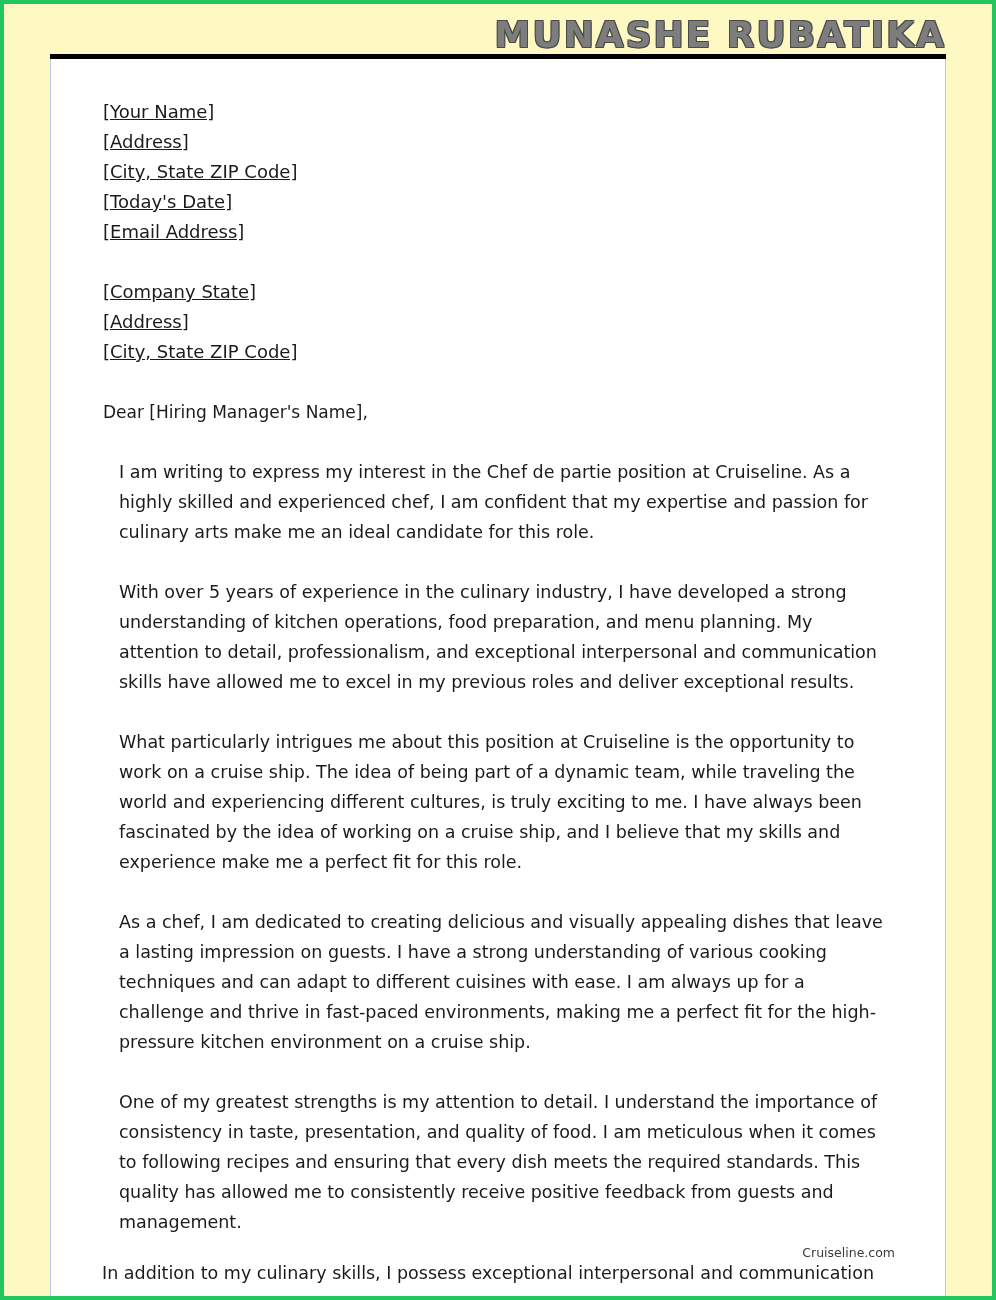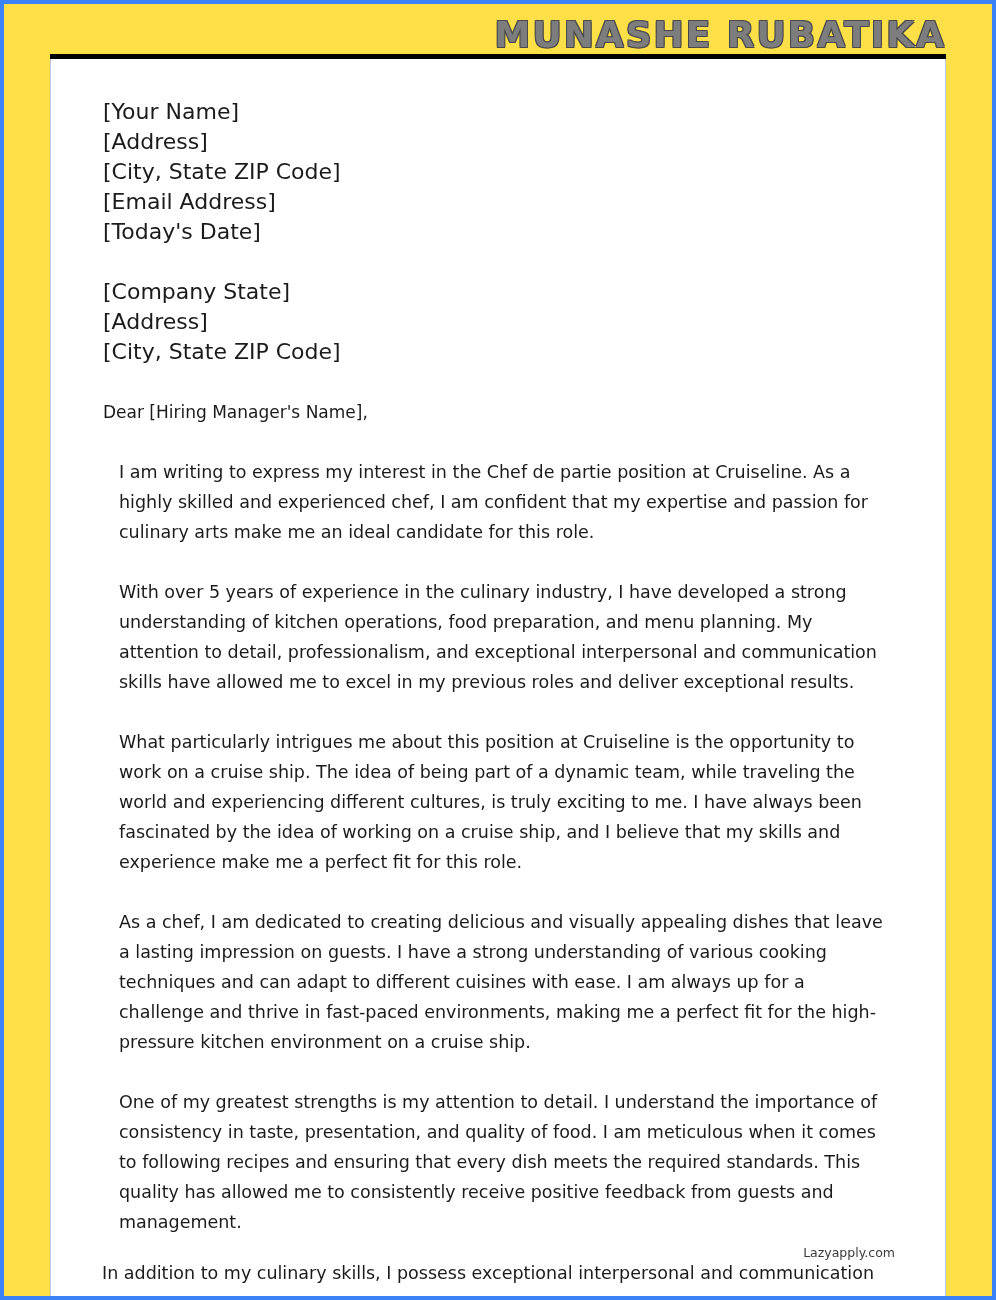--- a/index.html
+++ b/index.html
@@ -11,22 +11,22 @@
     width: 996px;
     height: 1300px;
     background: #ffffff;
     font-family: "DejaVu Sans", sans-serif;
     overflow: hidden;
   }
   .page {
     position: relative;
     width: 996px;
     height: 1300px;
-    background: #fde047;
-    border: 4px solid #3b82f6;
+    background: #fef9c3;
+    border: 4px solid #22c55e;
     overflow: hidden;
     padding-left: 16px;
   }
   .header-name {
     position: absolute;
     top: 10px;
     right: 46px;
     font-family: "DejaVu Sans", sans-serif;
     font-size: 36px;
     font-weight: bold;
@@ -57,23 +57,24 @@
     border-left: 1px solid #b9c8e8;
     border-right: 1px solid #b9c8e8;
     padding: 38px 52px 0 52px;
     overflow: hidden;
   }
   .letter-inner {
     position: relative;
     height: 1210px;
   }
   .addr-line {
-    font-size: 22px;
+    font-size: 18px;
     line-height: 30px;
     color: #1b1b1b;
+    text-decoration: underline;
   }
   .block {
     margin-bottom: 30px;
   }
   .para {
     font-size: 17.5px;
     line-height: 30px;
     color: #1b1b1b;
     margin: 0 0 30px 16px;
     text-align: left;
@@ -111,37 +112,37 @@
   <div class="header-name">MUNASHE RUBATIKA</div>
   <div class="header-rule"></div>
 
   <div class="letter">
     <div class="letter-inner">
 
       <div class="block">
         <div class="addr-line">[Your Name]</div>
         <div class="addr-line">[Address]</div>
         <div class="addr-line">[City, State ZIP Code]</div>
+        <div class="addr-line">[Today's Date]</div>
         <div class="addr-line">[Email Address]</div>
-        <div class="addr-line">[Today's Date]</div>
       </div>
 
       <div class="block">
         <div class="addr-line">[Company State]</div>
         <div class="addr-line">[Address]</div>
         <div class="addr-line">[City, State ZIP Code]</div>
       </div>
 
       <p class="salutation">Dear [Hiring Manager's Name],</p>
 
       <p class="para">I am writing to express my interest in the Chef de partie position at Cruiseline. As a highly skilled and experienced chef, I am confident that my expertise and passion for culinary arts make me an ideal candidate for this role.</p>
       <p class="para">With over 5 years of experience in the culinary industry, I have developed a strong understanding of kitchen operations, food preparation, and menu planning. My attention to detail, professionalism, and exceptional interpersonal and communication skills have allowed me to excel in my previous roles and deliver exceptional results.</p>
       <p class="para">What particularly intrigues me about this position at Cruiseline is the opportunity to work on a cruise ship. The idea of being part of a dynamic team, while traveling the world and experiencing different cultures, is truly exciting to me. I have always been fascinated by the idea of working on a cruise ship, and I believe that my skills and experience make me a perfect fit for this role.</p>
       <p class="para">As a chef, I am dedicated to creating delicious and visually appealing dishes that leave a lasting impression on guests. I have a strong understanding of various cooking techniques and can adapt to different cuisines with ease. I am always up for a challenge and thrive in fast-paced environments, making me a perfect fit for the high-pressure kitchen environment on a cruise ship.</p>
       <p class="para">One of my greatest strengths is my attention to detail. I understand the importance of consistency in taste, presentation, and quality of food. I am meticulous when it comes to following recipes and ensuring that every dish meets the required standards. This quality has allowed me to consistently receive positive feedback from guests and management.</p>
 
     </div>
-    <div class="watermark">Lazyapply.com</div>
+    <div class="watermark">Cruiseline.com</div>
   </div>
 
   <div class="tail-line">In addition to my culinary skills, I possess exceptional interpersonal and communication</div>
 
 </div>
 
 </body></html>

